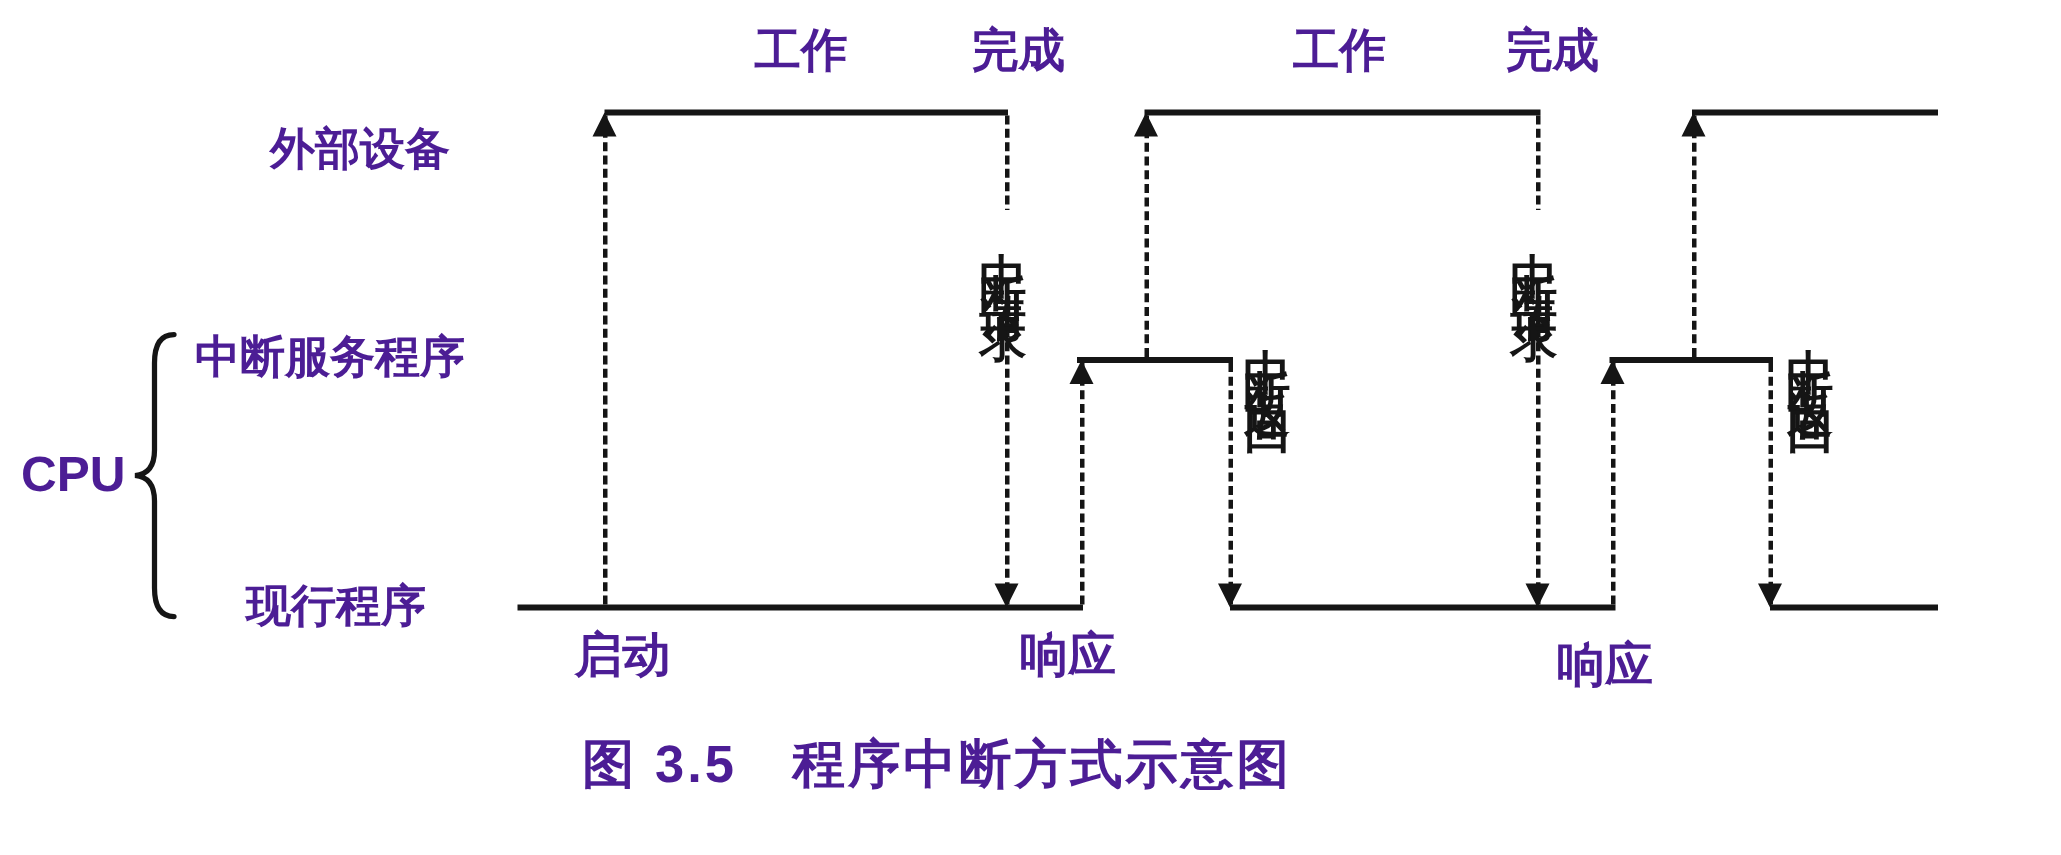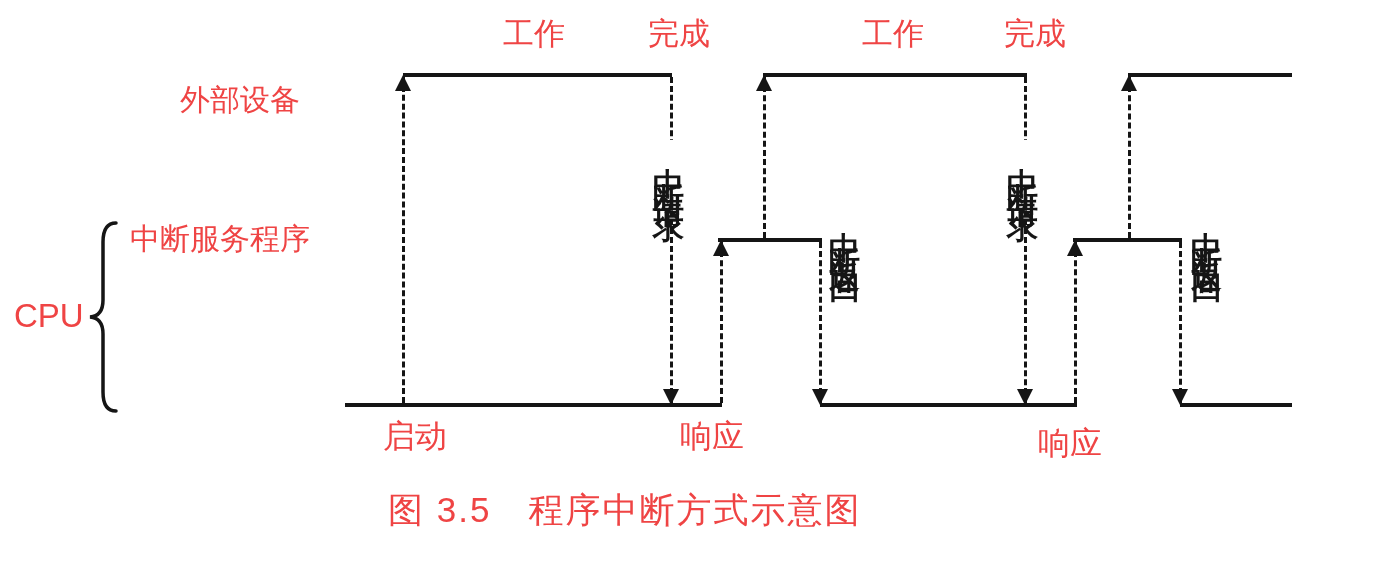--- a/index.html
+++ b/index.html
@@ -21,22 +21,22 @@
     border-left:3px dashed #151515;
   }
   .varrow .head{
     position:absolute;left:-8.5px;width:0;height:0;
     border-left:8px solid transparent;
     border-right:8px solid transparent;
   }
   .varrow .head.up{top:-2px;border-bottom:16px solid #151515;}
   .varrow .head.down{bottom:-2px;border-top:16px solid #151515;}
   .lbl{
-    position:absolute;font-weight:normal;white-space:nowrap;
-    font-size:30px;line-height:1.05;color:#ef4444;
+    position:absolute;font-weight:bold;white-space:nowrap;
+    font-size:30px;line-height:1.05;color:#4c1d95;
   }
   .vlbl{
     position:absolute;font-weight:bold;color:#151515;
     writing-mode:vertical-rl;text-orientation:upright;
     font-size:31px;letter-spacing:14px;line-height:1.1;
     background:#ffffff;padding:3px 1px;
   }
   .fs31{font-size:31px;}
   .fs32{font-size:32px;}
   .fs33{font-size:33px;}
@@ -44,20 +44,21 @@
   .brace{position:absolute;}
 </style>
 </head>
 <body>
 
 <div id="canvas">
 
   <div class="lbl" style="left:130px;top:223px;">中断服务程序</div>
   <div class="lbl" style="left:180px;top:84px;">外部设备</div>
   <div class="lbl fs33" style="left:14px;top:299px;text-align:center;">CPU</div>
+  <div class="lbl" style="left:164px;top:389px;">现行程序</div>
 
   <svg class="brace" style="left:86px;top:220px;" width="34" height="194" viewBox="0 0 34 194">
     <path d="M30,3 Q17,3 17,22 L17,80 Q17,96 4,97 Q17,98 17,114 L17,172 Q17,191 30,191" fill="none" stroke="#151515" stroke-width="3.5" stroke-linecap="round"></path>
   </svg>
 
   <div class="hline" style="left:403px;top:73px;width:269px;"></div>
   <div class="hline" style="left:763px;top:73px;width:264px;"></div>
   <div class="hline" style="left:1128px;top:73px;width:164px;"></div>
 
   <div class="hline" style="left:718px;top:238px;width:104px;"></div>

